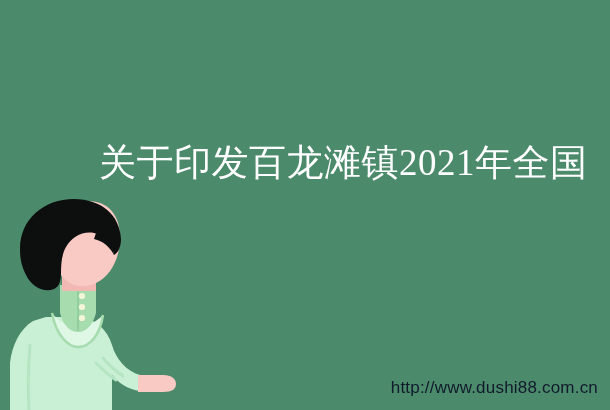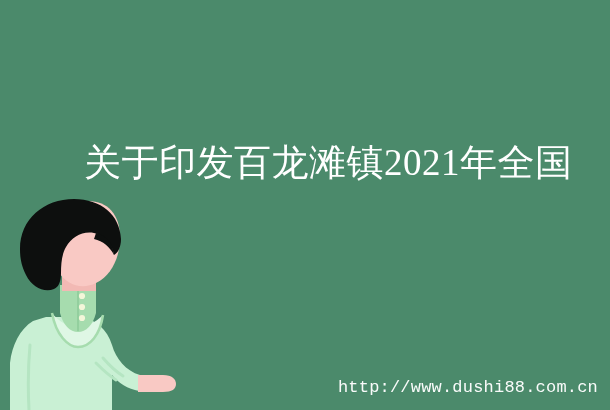--- a/index.html
+++ b/index.html
@@ -15,21 +15,21 @@
     height: 410px;
     overflow: hidden;
     background: #4b8a6b;
     font-family: "Liberation Sans", "DejaVu Sans", sans-serif;
     -webkit-font-smoothing: antialiased;
   }
 
   
   #title-block {
     position: absolute;
-    left: 84px;
+    left: 99px;
     top: 143px;
     width: 470px;
     z-index: 40;
     text-align: center;
   }
 
   .title-line {
     display: block;
     color: #ffffff;
     font-family: "Liberation Serif", "DejaVu Serif", serif;
@@ -38,22 +38,22 @@
     font-weight: 400;
     letter-spacing: 0.5px;
     white-space: nowrap;
   }
 
   
   #watermark {
     position: absolute;
     right: 12px;
     bottom: 12px;
-    color: #ffffff;
-    font-family: Liberation Mono, monospace;
+    color: #0f172a;
+    font-family: Liberation Sans, sans-serif;
     font-size: 17px;
     line-height: 20px;
     letter-spacing: 0.2px;
     opacity: 0.97;
     z-index: 40;
     white-space: nowrap;
   }
 
   
   #illustration {

